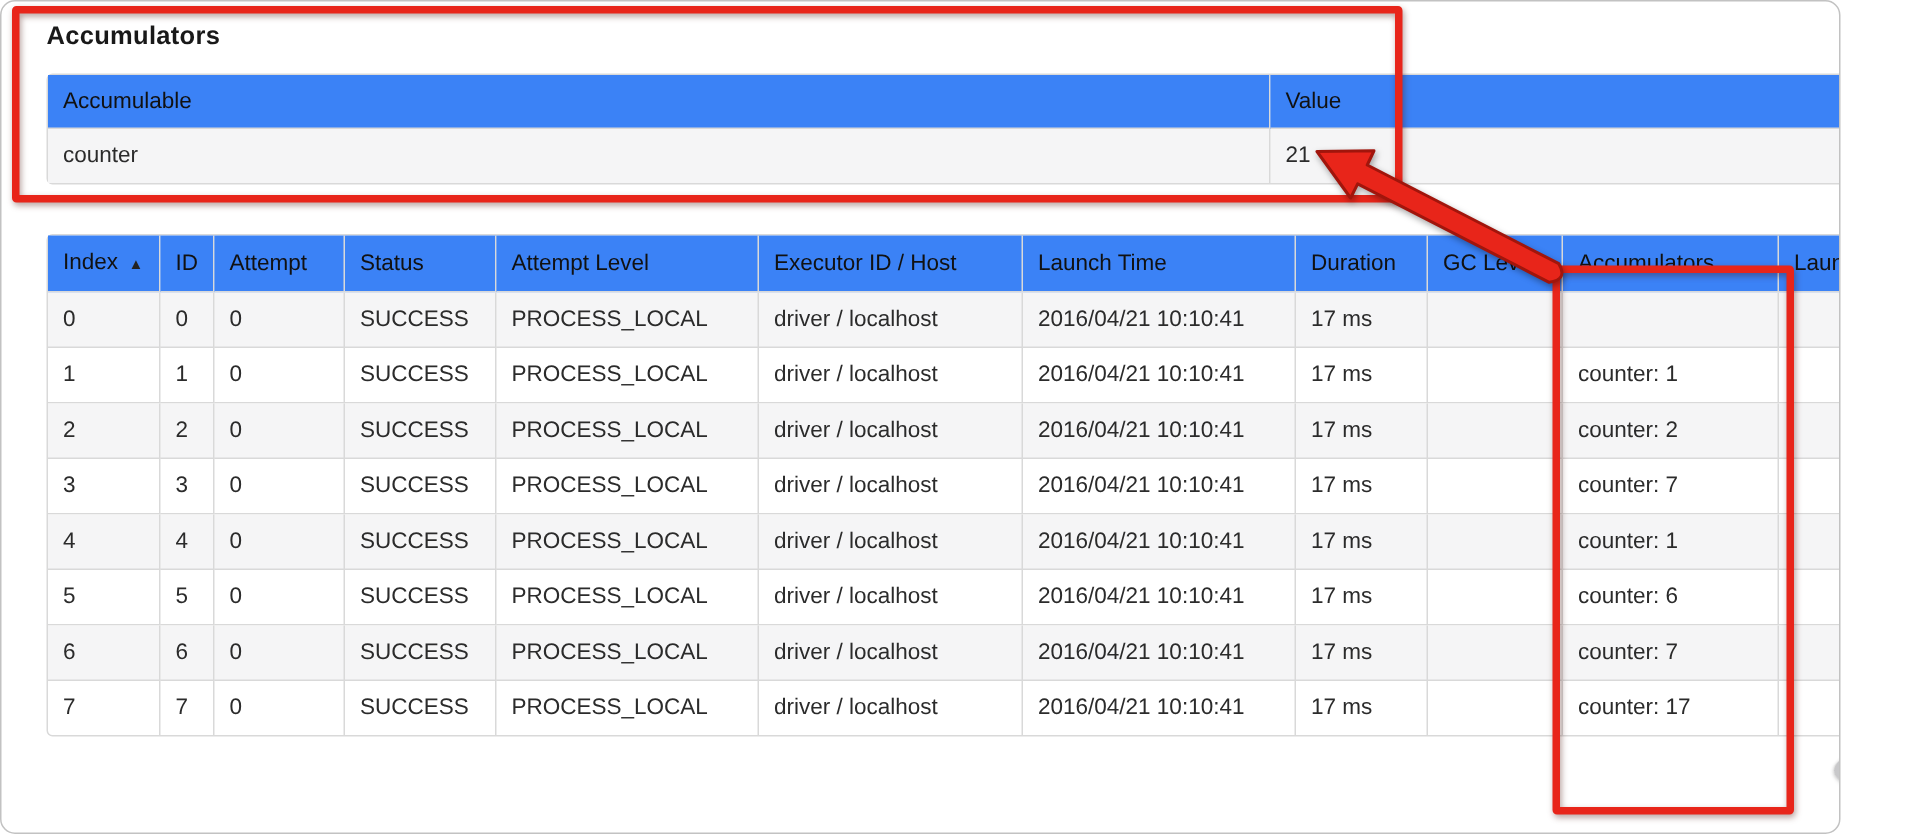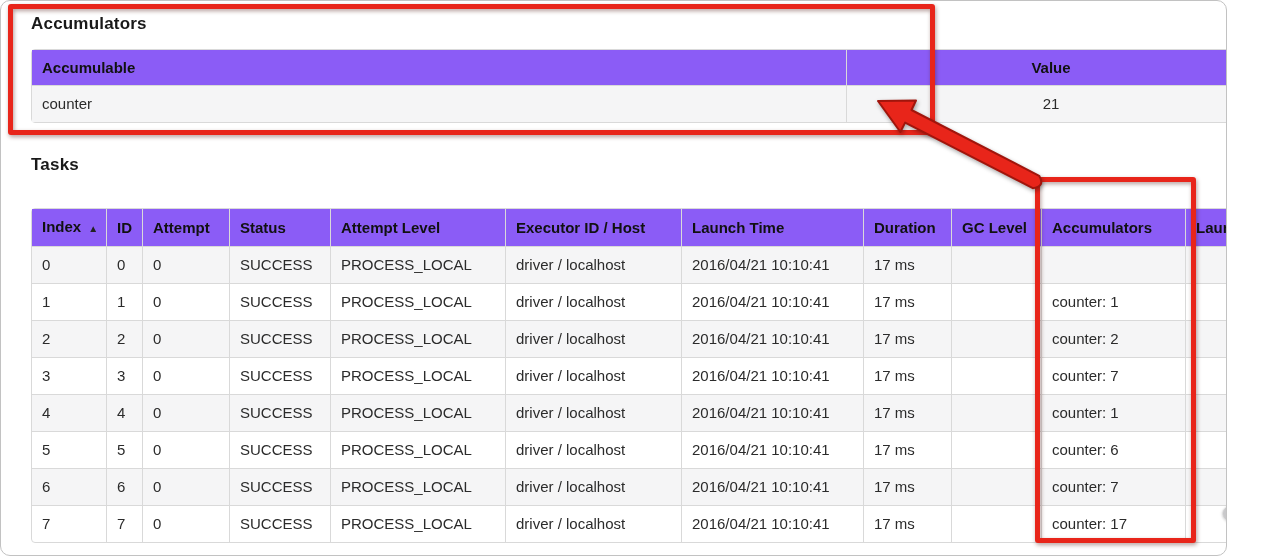--- a/index.html
+++ b/index.html
@@ -24,24 +24,24 @@
   table.ui-table {
     width:1223px; table-layout:fixed;
     border-collapse:separate; border-spacing:0;
     border:1px solid #d9d9d9; border-radius:4px;
     font-size:15px; color:#2b2b2b;
   }
   table.ui-table th, table.ui-table td {
     border-right:1px solid #d9d9d9; border-bottom:1px solid #d9d9d9;
     text-align:left; overflow:hidden; white-space:nowrap;
   }
-  table.ui-table th:last-child, table.ui-table td:last-child { border-right:none;text-align:center; }
+  table.ui-table th:last-child, table.ui-table td:last-child { border-right:none; }
   table.ui-table tbody tr:last-child td { border-bottom:none; }
   table.ui-table th {
-    font-weight:bold; color:#111; padding:8px 10px; line-height:19px; background:#8b5cf6;
+    font-weight:normal; color:#111; padding:8px 10px; line-height:19px; background:#3b82f6;
   }
   table.ui-table td { padding:9px 10px; line-height:18px; }
   table.ui-table tbody tr:nth-child(odd) { background:#f5f5f6; }
 
   .sort { font-size:10px; margin-left:7px; color:#222; }
 
   
   :root { --ann:#e8251a; }
   .ann-box {
     position:absolute; border:5px solid var(--ann); border-radius:3px;
@@ -93,21 +93,20 @@
         </tr>
       </thead>
       <tbody>
         <tr>
           <td>counter</td>
           <td>21</td>
         </tr>
       </tbody>
     </table>
 
-    <h2 class="section-heading tasks-heading">Tasks</h2>
 
     <table class="ui-table tasks-table">
       <colgroup>
         <col style="width:75px">
           <col style="width:36px">
           <col style="width:87px">
         <col style="width:101px">
           <col style="width:175px">
           <col style="width:176px">
         <col style="width:182px">

